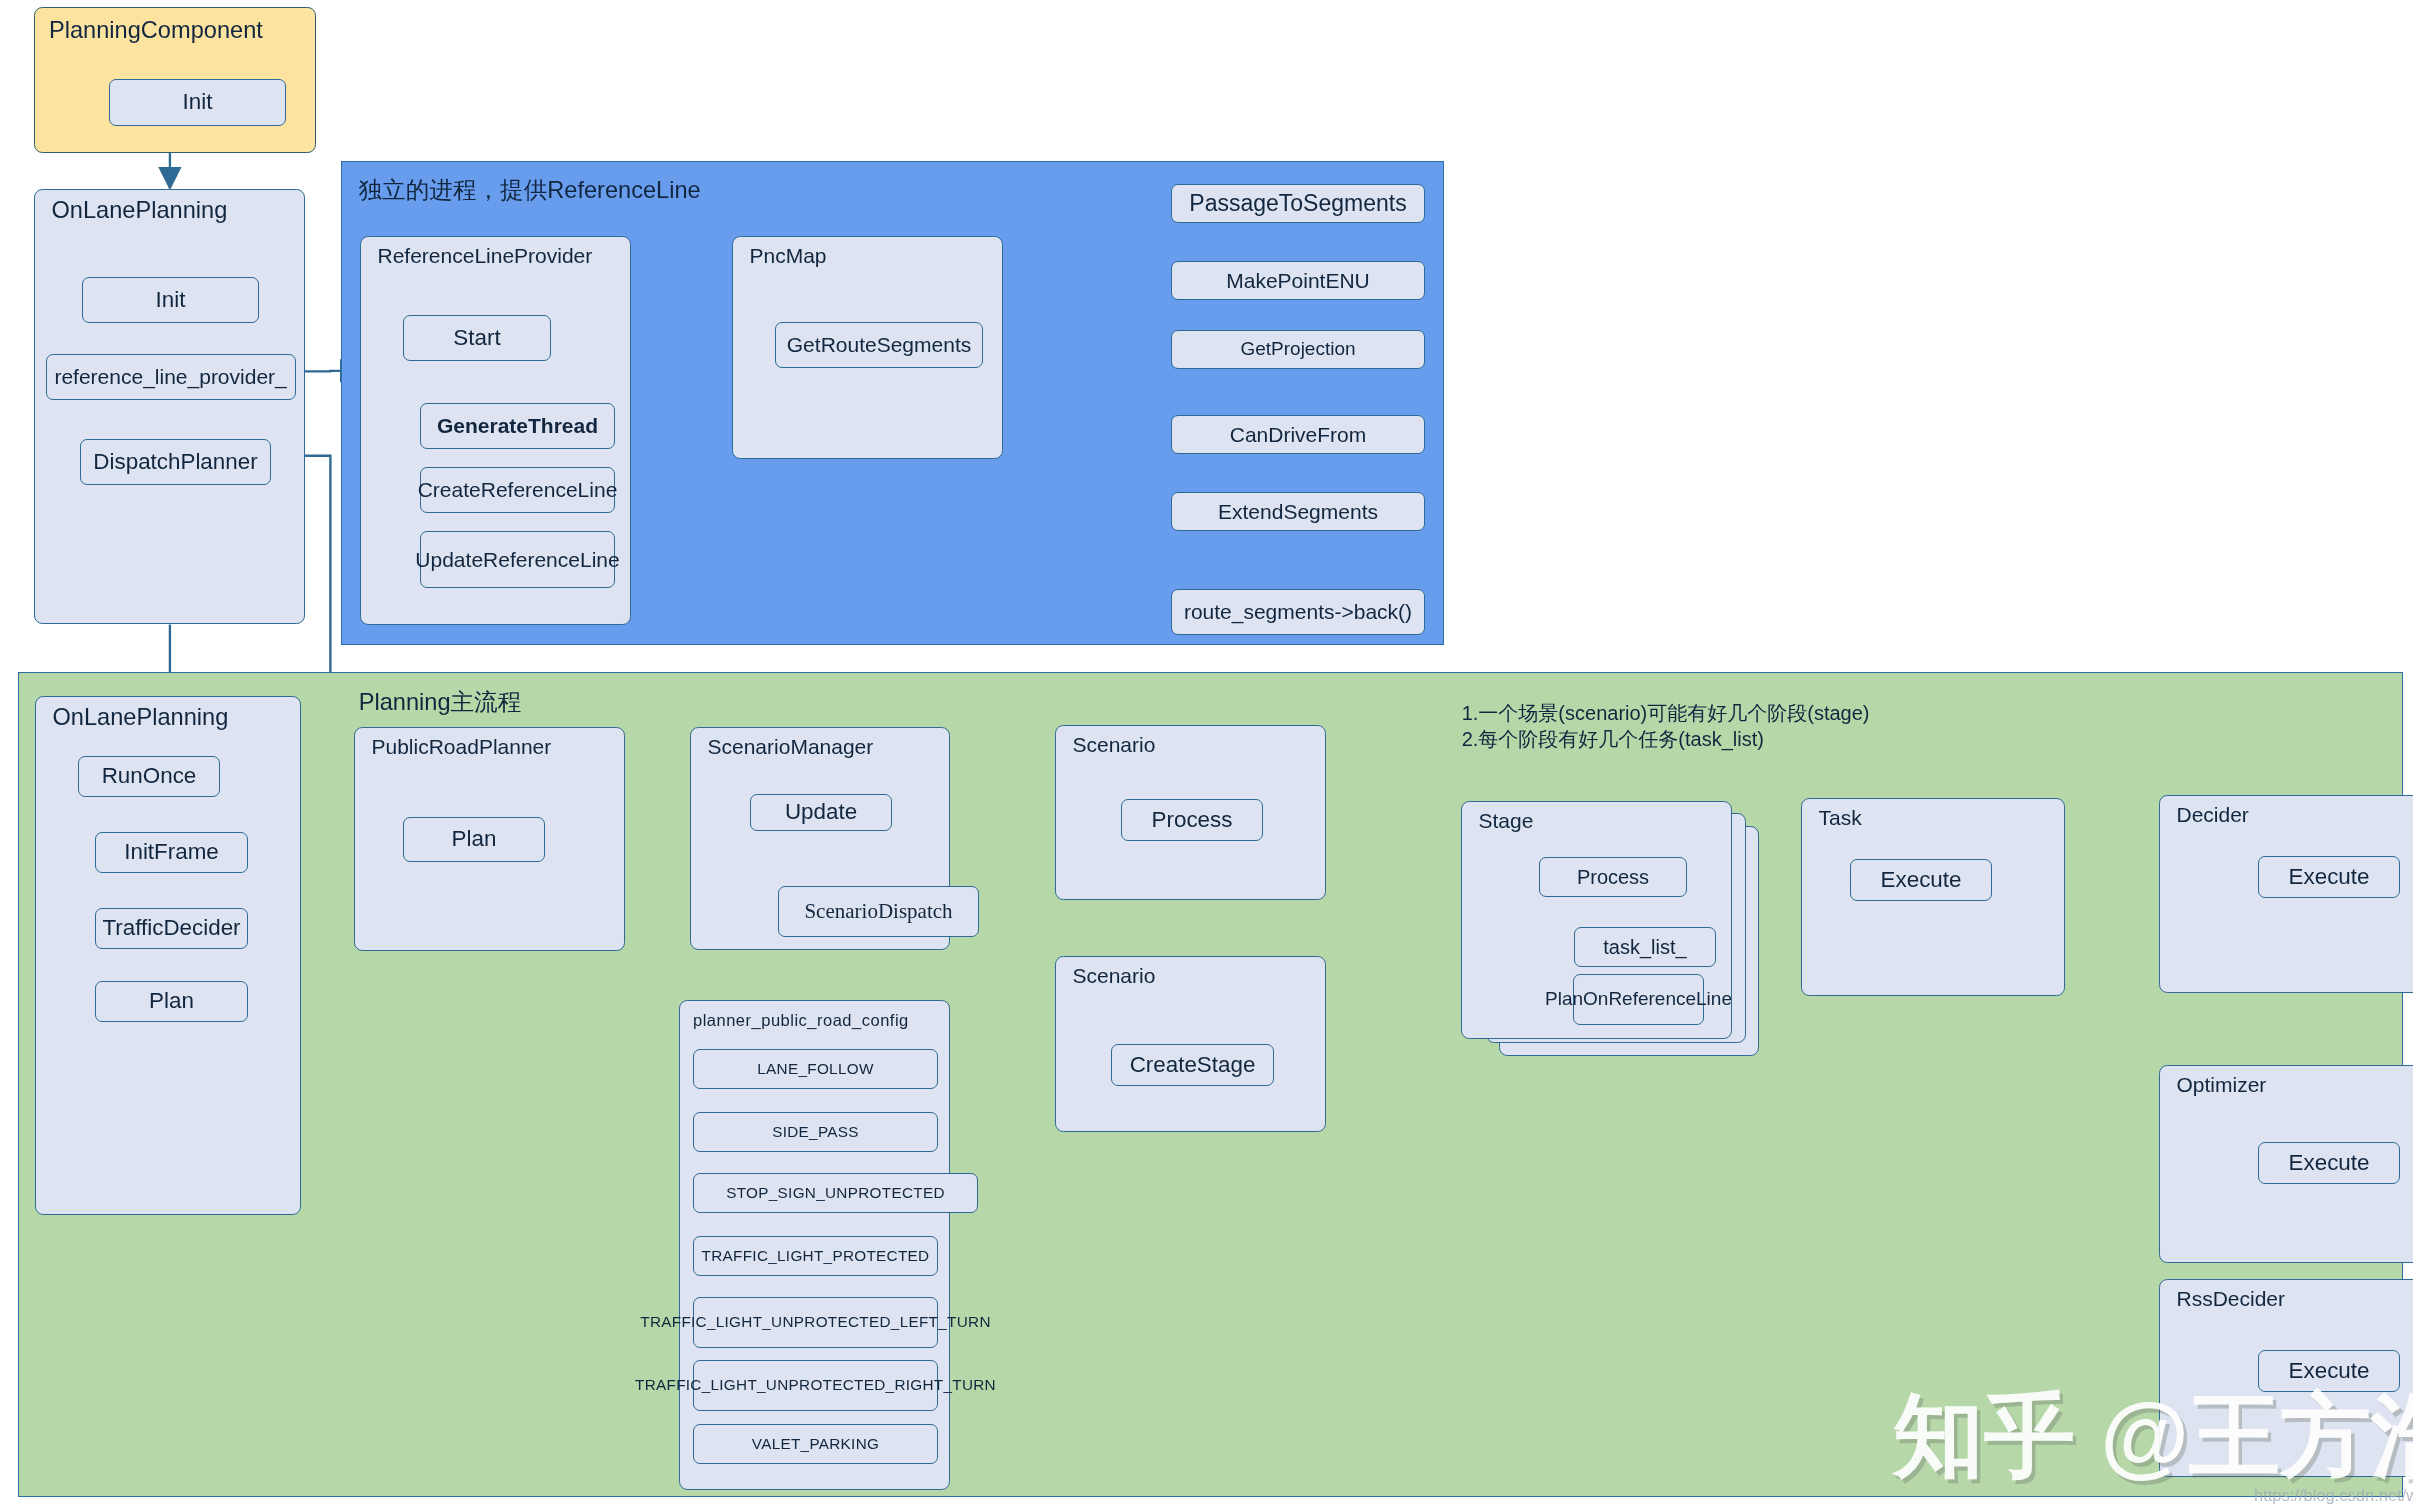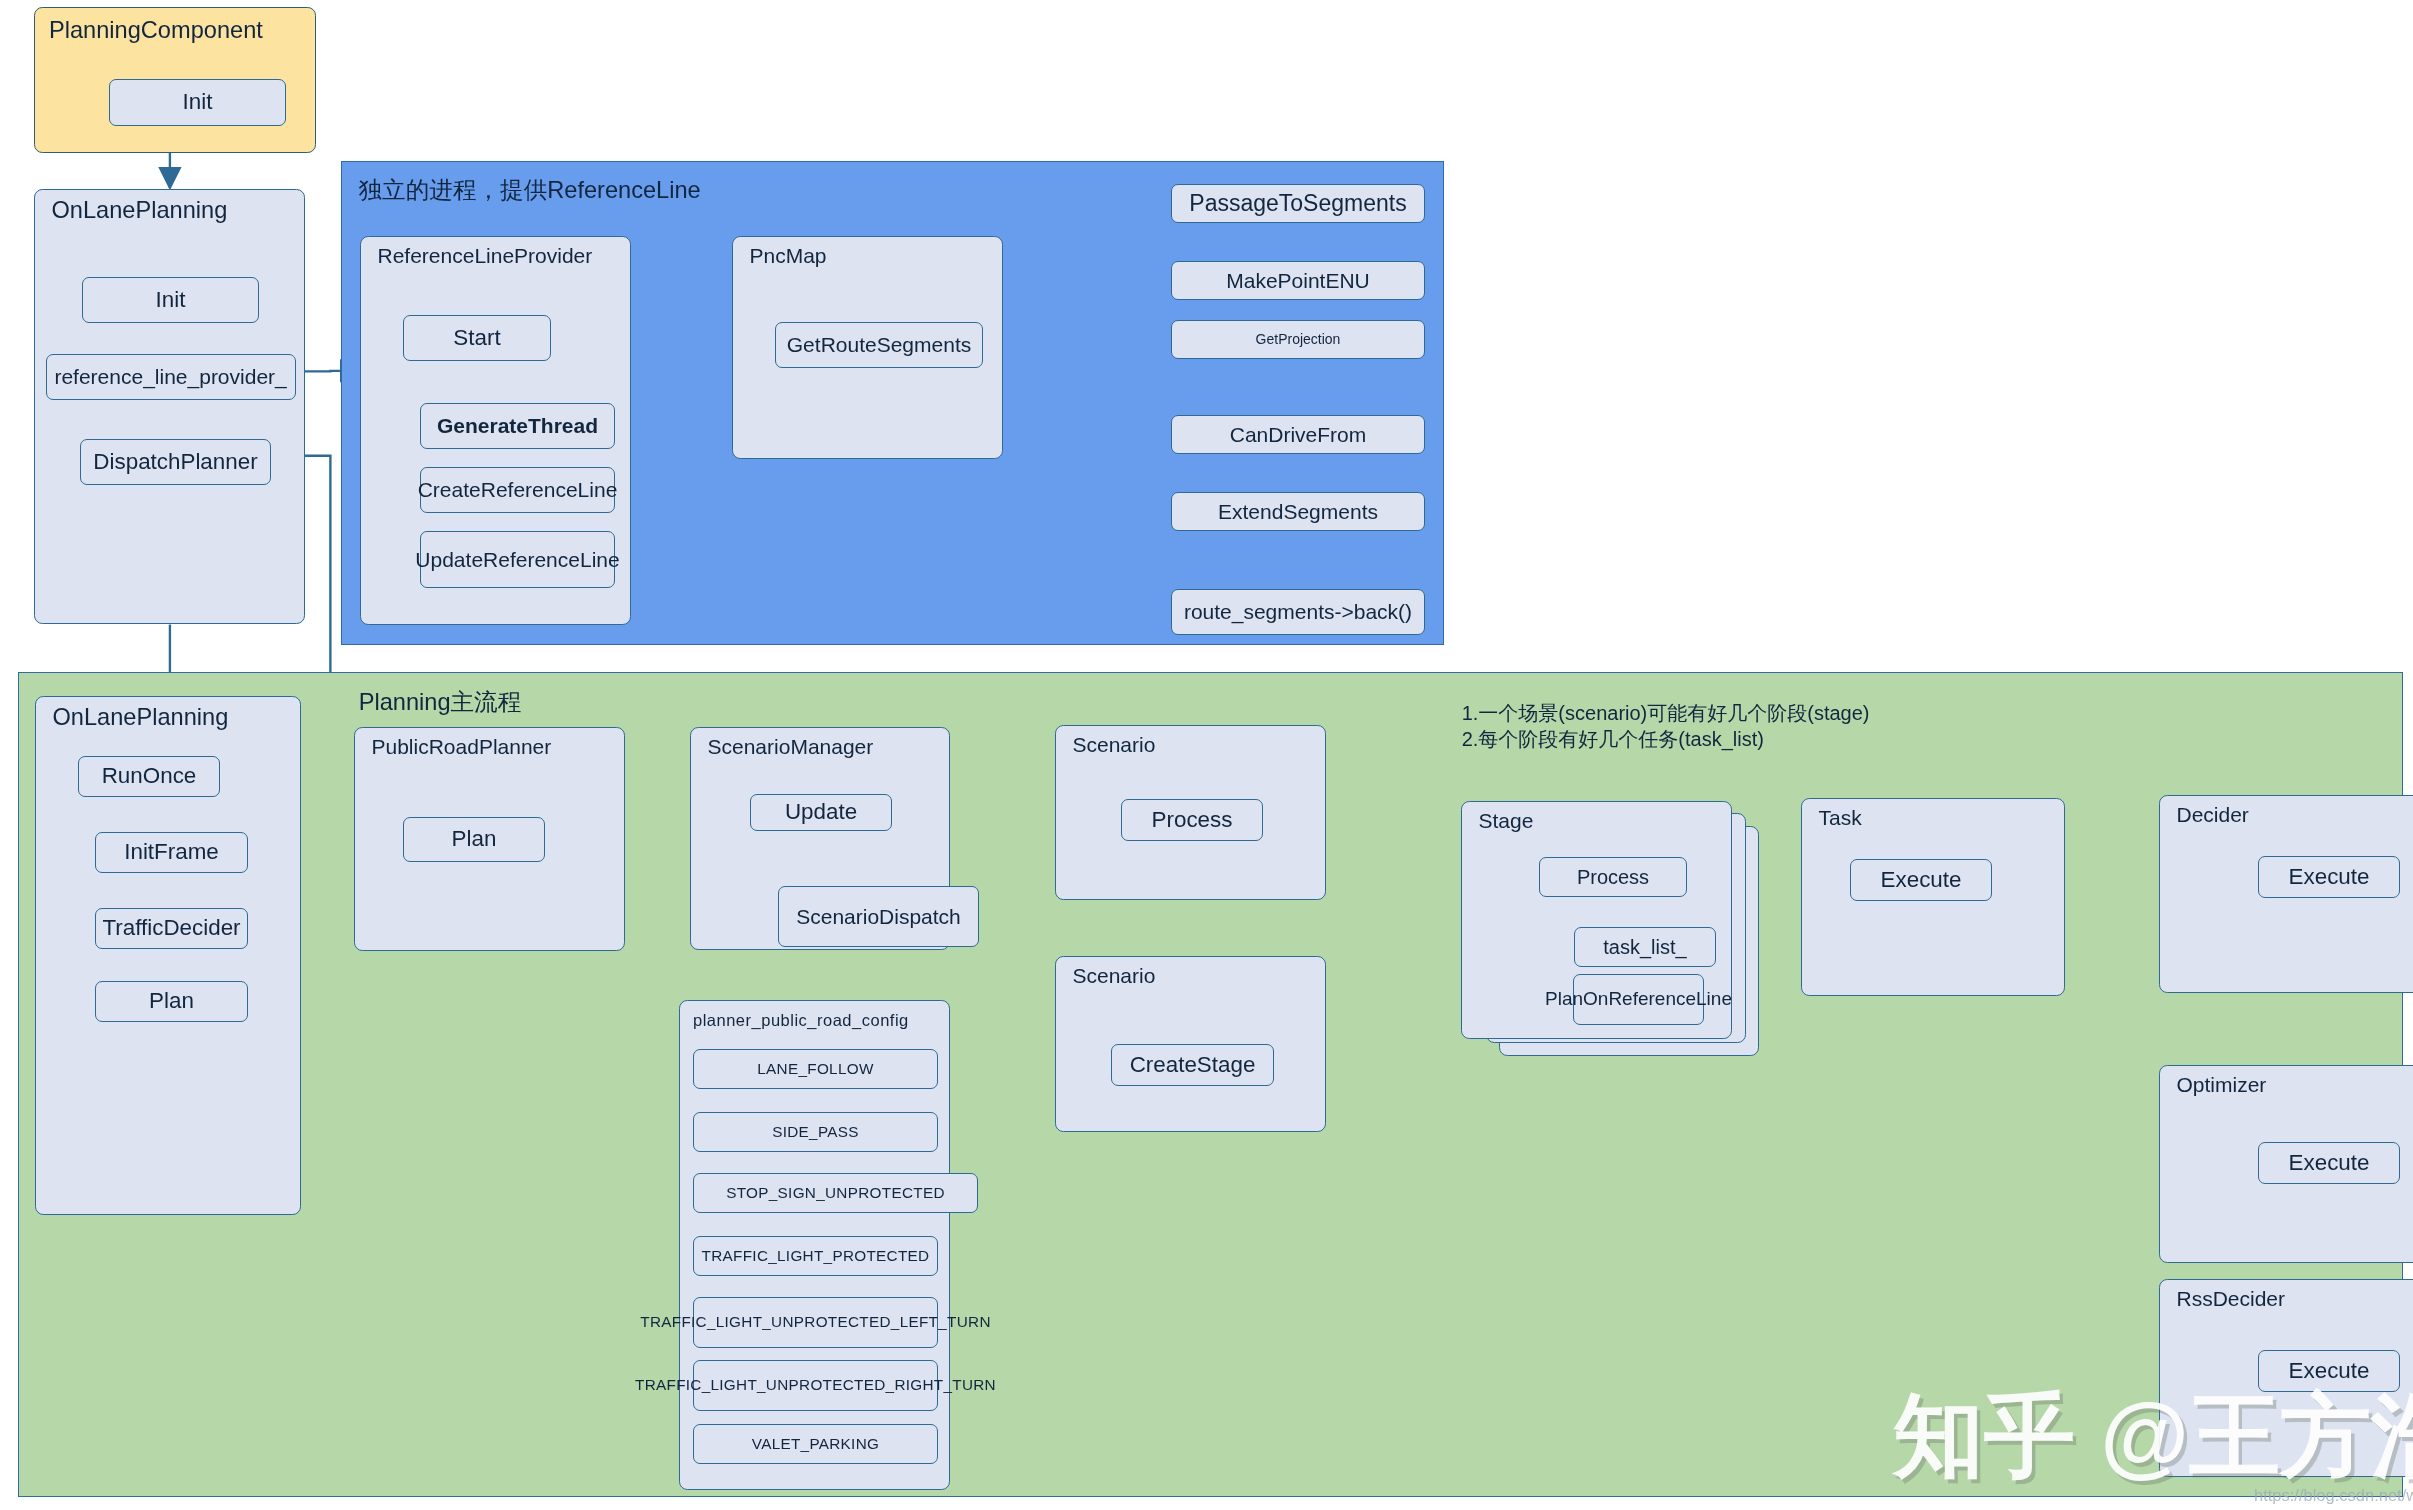--- a/index.html
+++ b/index.html
@@ -143,21 +143,21 @@
     <div class="node" style="left:59px;top:294px;width:195px;height:57px;font-size:21px;">UpdateReferenceLine</div>
   </div>
 
   <div class="group" style="left:732px;top:236px;width:271px;height:223px;">
     <div class="gtitle" style="font-size:21px;">PncMap</div>
     <div class="node" style="left:42px;top:85px;width:208px;height:46px;font-size:21px;">GetRouteSegments</div>
   </div>
 
   <div class="node" style="left:1171px;top:184px;width:254px;height:39px;font-size:23px;">PassageToSegments</div>
   <div class="node" style="left:1171px;top:261px;width:254px;height:39px;font-size:21px;">MakePointENU</div>
-  <div class="node" style="left:1171px;top:320px;width:254px;height:39px;font-size:14px;">GetProjection</div>
+  <div class="node" style="left:1171px;top:330px;width:254px;height:39px;font-size:19px;">GetProjection</div>
   <div class="node" style="left:1171px;top:415px;width:254px;height:39px;font-size:21px;">CanDriveFrom</div>
   <div class="node" style="left:1171px;top:492px;width:254px;height:39px;font-size:21px;">ExtendSegments</div>
   <div class="node" style="left:1171px;top:589px;width:254px;height:46px;font-size:21px;">route_segments-&gt;back()</div>
 
   <div class="region region-green" style="left:17.7px;top:672px;width:2385px;height:825px;">
     <div class="label label-green" style="left:340px;top:14px;">Planning主流程</div>
     <div class="label label-note" style="left:1443px;top:28px;">1.一个场景(scenario)可能有好几个阶段(stage)</div>
     <div class="label label-note" style="left:1443px;top:54px;">2.每个阶段有好几个任务(task_list)</div>
   </div>
 
@@ -170,21 +170,21 @@
   </div>
 
   <div class="group" style="left:354px;top:727px;width:271px;height:224px;">
     <div class="gtitle" style="font-size:21px;">PublicRoadPlanner</div>
     <div class="node" style="left:48px;top:89px;width:142px;height:45px;">Plan</div>
   </div>
 
   <div class="group" style="left:690px;top:727px;width:260px;height:223px;">
     <div class="gtitle" style="font-size:21px;">ScenarioManager</div>
     <div class="node" style="left:59px;top:66px;width:142px;height:37px;">Update</div>
-    <div class="node" style="left:87px;top:158px;width:201px;height:61px;font-size:21px;">ScenarioDispatch</div>
+    <div class="node" style="left:87px;top:158px;width:201px;height:51px;font-size:21px;font-family:Liberation Serif, serif;">ScenarioDispatch</div>
   </div>
 
   <div class="group" style="left:679px;top:1000px;width:271px;height:490px;">
     <div class="gtitle label-cfg" style="left:13px;top:10.6px;font-size:16.5px;">planner_public_road_config</div>
     <div class="node small" style="left:13px;top:48px;width:245px;height:40px;">LANE_FOLLOW</div>
     <div class="node small" style="left:13px;top:111px;width:245px;height:40px;">SIDE_PASS</div>
     <div class="node small" style="left:13px;top:172px;width:285px;height:40px;">STOP_SIGN_UNPROTECTED</div>
     <div class="node small" style="left:13px;top:235px;width:245px;height:40px;">TRAFFIC_LIGHT_PROTECTED</div>
     <div class="node small" style="left:13px;top:296px;width:245px;height:51px;">TRAFFIC_LIGHT_UNPROTECTED_LEFT_TURN</div>
     <div class="node small" style="left:13px;top:359px;width:245px;height:51px;">TRAFFIC_LIGHT_UNPROTECTED_RIGHT_TURN</div>

